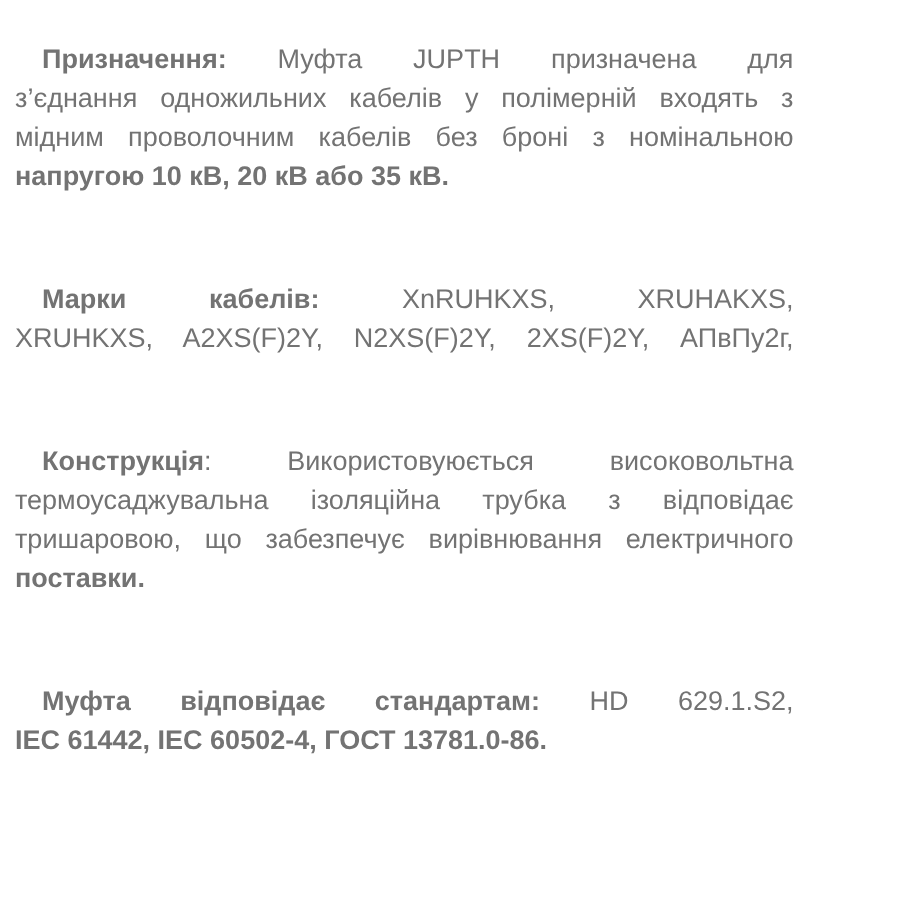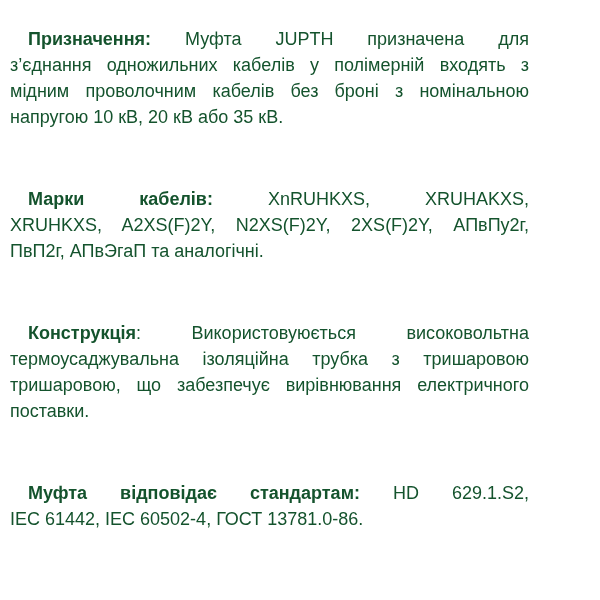--- a/index.html
+++ b/index.html
@@ -9,39 +9,40 @@
   }
   .page {
     position: relative;
     width: 544px;
     height: 600px;
     overflow: hidden;
     background: #ffffff;
     font-family: "Liberation Sans", sans-serif;
     font-size: 18px;
     line-height: 26px;
-    color: #14532d;
+    color: #737373;
   }
   .doc {
     padding: 26px 15px 0 10px;
   }
   .para {
     margin: 0 0 56px 0;
   }
   .line {
     text-align: justify;
     text-align-last: justify;
     white-space: normal;
   }
   .line.first {
     padding-left: 18px;
   }
   .line.last {
     text-align: right;
     text-align-last: left;
+    font-weight: bold;
   }
   .bold {
     font-weight: bold;
   }
   .badge {
     position: absolute;
     left: 588px;
     top: 182px;
     width: 66px;
     height: 66px;
@@ -61,25 +62,24 @@
   <div class="doc">
       <div class="para">
         <div class="line first"><span class="bold">Призначення:</span> Муфта JUPTH призначена для</div>
         <div class="line">з’єднання одножильних кабелів у полімерній входять з</div>
         <div class="line">мідним проволочним кабелів без броні з номінальною</div>
         <div class="line last">напругою 10 кВ, 20 кВ або 35 кВ.</div>
       </div>
       <div class="para">
         <div class="line first"><span class="bold">Марки кабелів:</span> XnRUHKXS, XRUHAKXS,</div>
         <div class="line">XRUHKXS, A2XS(F)2Y, N2XS(F)2Y, 2XS(F)2Y, АПвПу2г,</div>
-        <div class="line last">ПвП2г, АПвЭгаП та аналогічні.</div>
       </div>
       <div class="para">
         <div class="line first"><span class="bold">Конструкція</span>: Використовуюється високовольтна</div>
-        <div class="line">термоусаджувальна ізоляційна трубка з тришаровою</div>
+        <div class="line">термоусаджувальна ізоляційна трубка з відповідає</div>
         <div class="line">тришаровою, що забезпечує вирівнювання електричного</div>
         <div class="line last">поставки.</div>
       </div>
       <div class="para">
         <div class="line first"><span class="bold">Муфта відповідає стандартам:</span> HD 629.1.S2,</div>
         <div class="line last">IEC 61442, IEC 60502-4, ГОСТ 13781.0-86.</div>
       </div>
     </div>
   <div class="badge"></div>
 </div>

